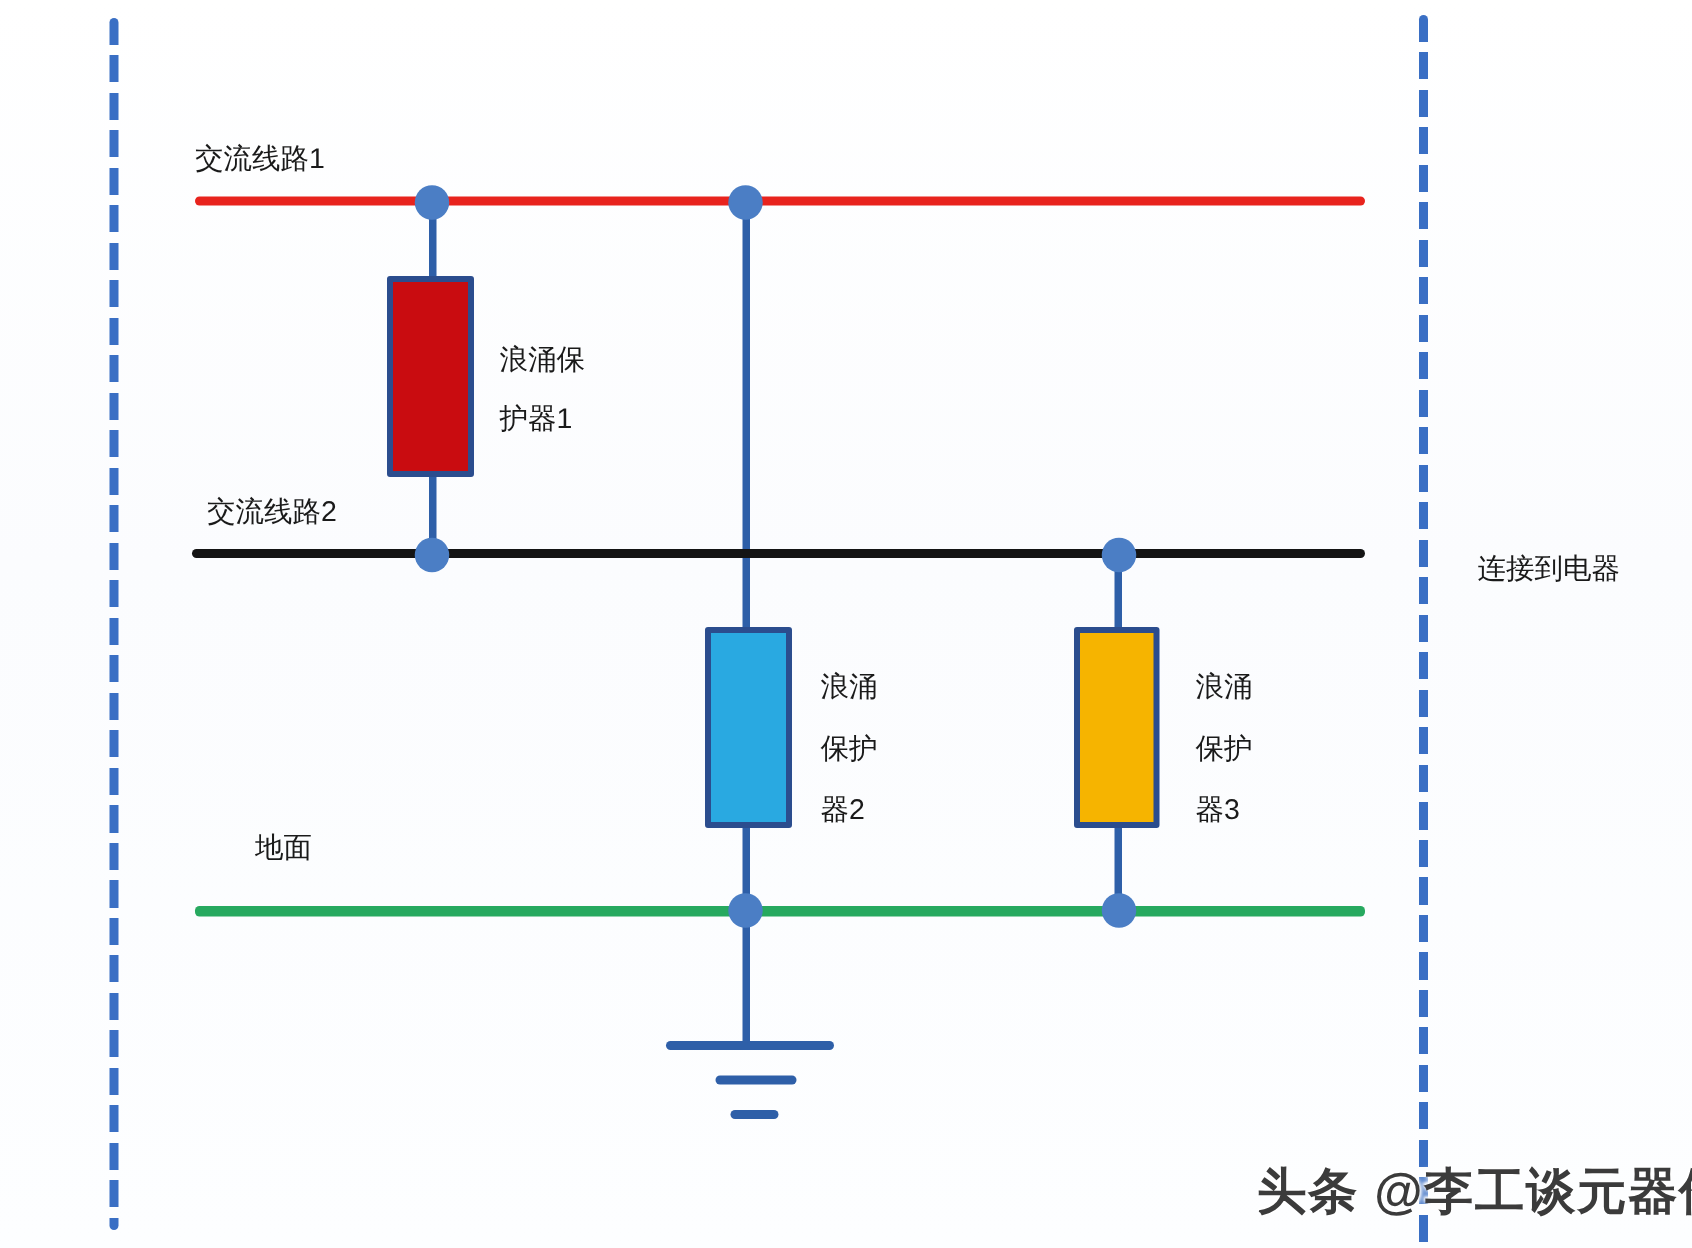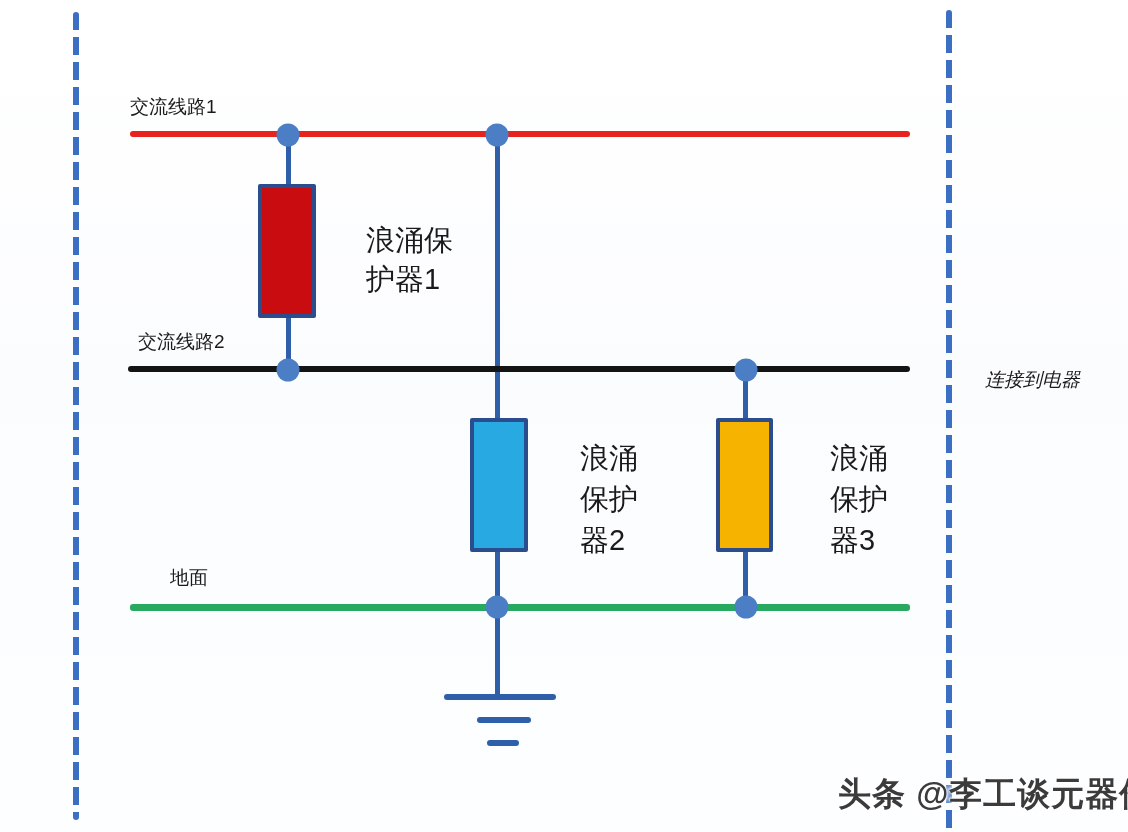--- a/index.html
+++ b/index.html
@@ -67,24 +67,24 @@
 
   
   .lbl {
     color: #1a1a1a;
     font-size: 19px;
     line-height: 28px;
     white-space: nowrap;
   }
   #lbl-ac1    { left: 130px; top: 93px;  }
   #lbl-ac2    { left: 138px; top: 328px; }
-  #lbl-ground { left: 170px; top: 552px; margin-top: 12px; }
-  #lbl-connect{ left: 985px; top: 366px; font-style: italic; }
+  #lbl-ground { left: 170px; top: 552px; }
+  #lbl-connect{ left: 985px; top: 366px; }
 
-  .spd-label { color: #1a1a1a; font-size: 29px; margin-left: 33px; }
+  .spd-label { color: #1a1a1a; font-size: 19px; }
   .spd-label .ln { display: block; }
   #spd1-label { left: 333px; top: 221px; }
   #spd1-label .ln { line-height: 39px; }
   #spd2-label { left: 547px; top: 438px; }
   #spd3-label { left: 797px; top: 438px; }
   #spd2-label .ln, #spd3-label .ln { line-height: 41px; }
 
   .watermark {
     left: 838px; top: 772px;
     font-size: 33px;

